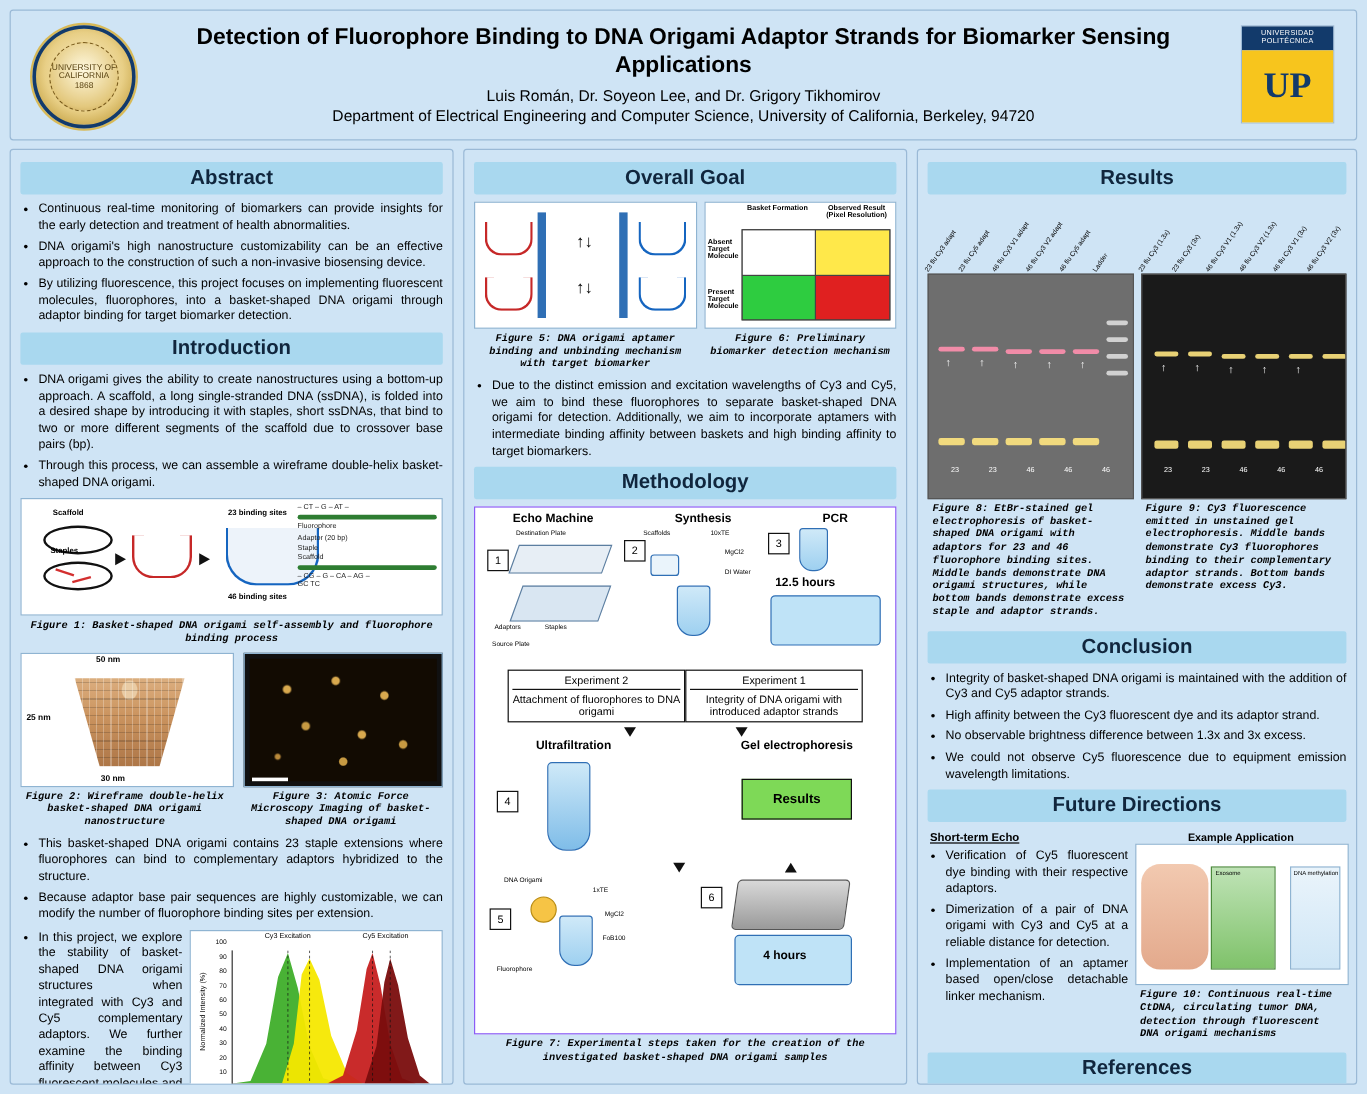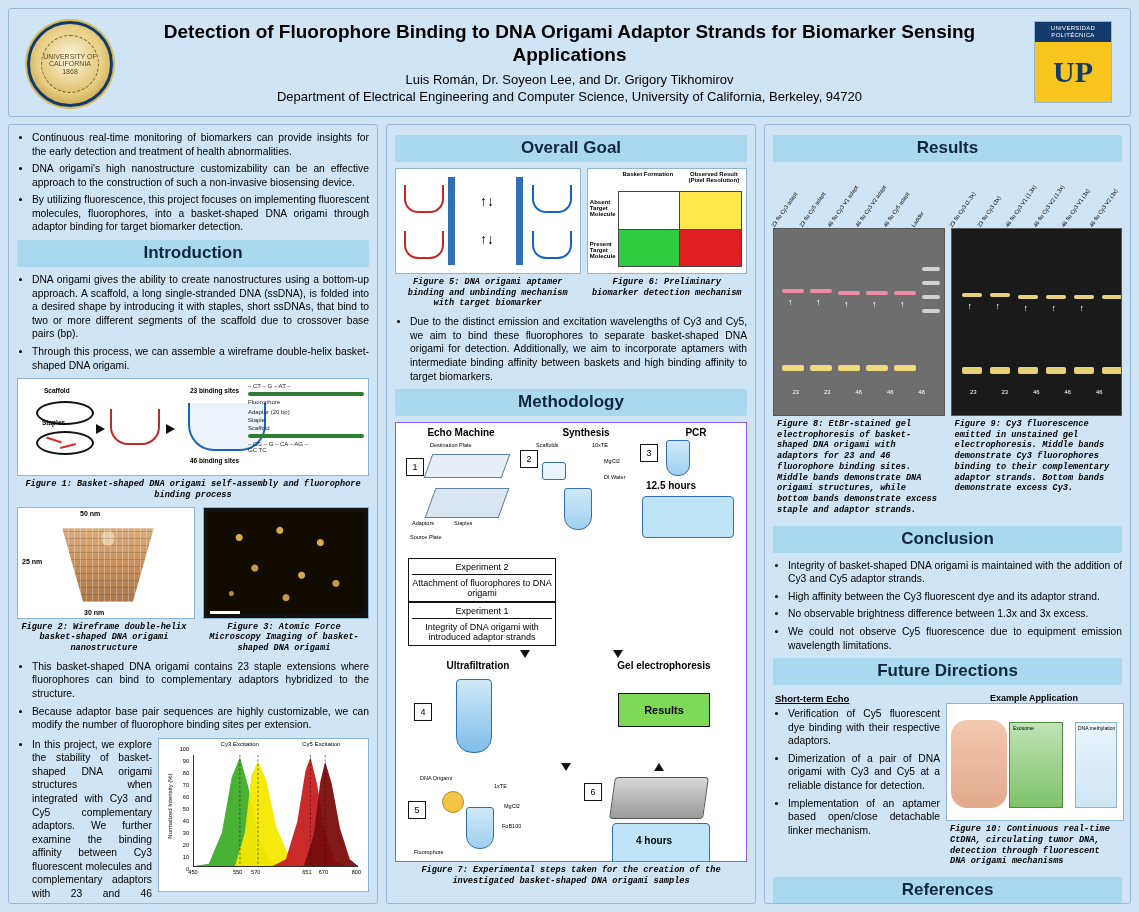--- a/index.html
+++ b/index.html
@@ -213,20 +213,21 @@
     <div class="up-logo">
       <div class="up-top">UNIVERSIDAD POLITÉCNICA</div>
       <div class="up-body"></div>
     </div>
   </div>
 
   <div class="columns">
 
     <div class="col col1">
 
+      <div class="sec-head">Abstract</div>
       <ul class="bul">
         <li>Continuous real-time monitoring of biomarkers can provide insights for the early detection and treatment of health abnormalities.</li>
         <li>DNA origami's high nanostructure customizability can be an effective approach to the construction of such a non-invasive biosensing device.</li>
         <li>By utilizing fluorescence, this project focuses on implementing fluorescent molecules, fluorophores, into a basket-shaped DNA origami through adaptor binding for target biomarker detection.</li>
       </ul>
 
       <div class="sec-head">Introduction</div>
       <ul class="bul">
         <li>DNA origami gives the ability to create nanostructures using a bottom-up approach. A scaffold, a long single-stranded DNA (ssDNA), is folded into a desired shape by introducing it with staples, short ssDNAs, that bind to two or more different segments of the scaffold due to crossover base pairs (bp).</li>
         <li>Through this process, we can assemble a wireframe double-helix basket-shaped DNA origami.</li>
@@ -400,21 +401,21 @@
           </div>
 
           <div style="width:96px;position:relative;height:112px;">
             <div class="numbox" style="position:absolute;left:0;top:4px;">3</div>
             <div style="position:absolute;left:26px;top:0;width:22px;height:34px;background:linear-gradient(180deg,#cfe9f8,#9ed0f0);border:1px solid #2f6fb5;border-radius:3px 3px 11px 11px;"></div>
             <div style="position:absolute;left:6px;top:40px;font-size:10px;font-weight:700;">12.5 hours</div>
             <div style="position:absolute;left:2px;top:56px;width:90px;height:40px;background:#bfe3f7;border:1px solid #2f6fb5;border-radius:4px;"></div>
           </div>
         </div>
 
-        <div style="display:flex;justify-content:center;padding:4px 8px;flex-direction:column;">
+        <div style="display:flex;justify-content:center;padding:4px 8px;">
           <div class="expbox" style="width:140px;">
             <div class="exphead">Experiment 2</div>
             <div>Attachment of fluorophores to DNA origami</div>
           </div>
           <div class="expbox" style="width:140px;">
             <div class="exphead">Experiment 1</div>
             <div>Integrity of DNA origami with introduced adaptor strands</div>
           </div>
         </div>
 

